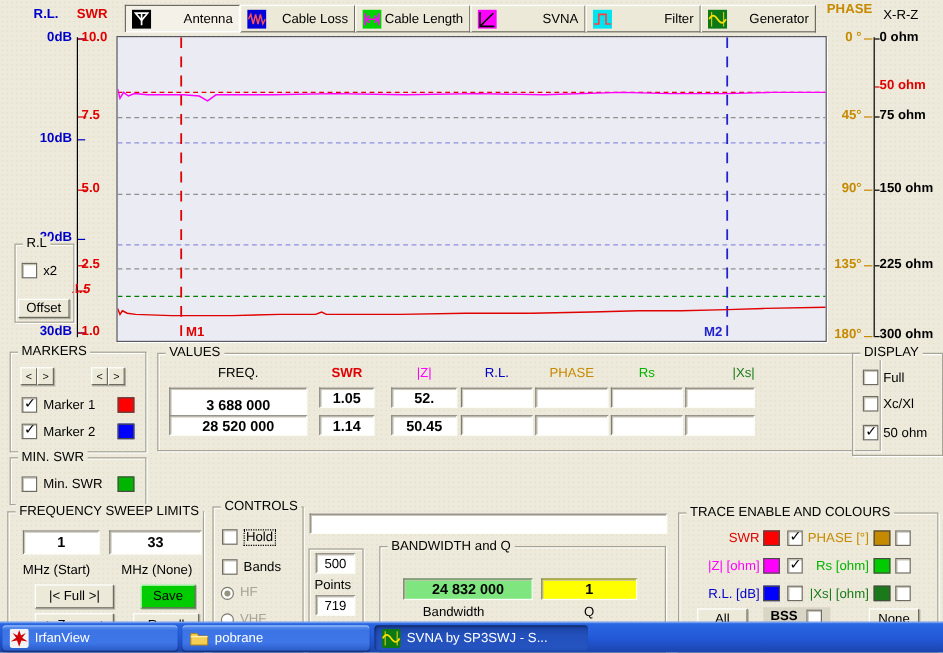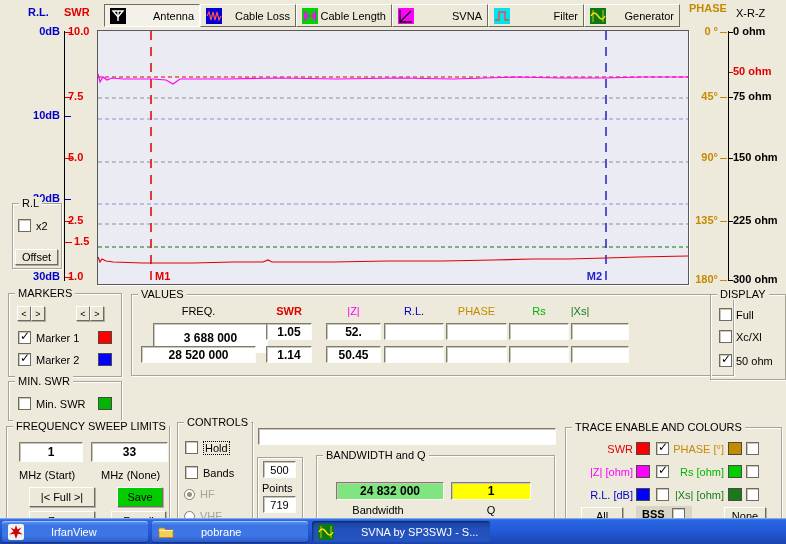--- a/index.html
+++ b/index.html
@@ -52,21 +52,21 @@
     background:linear-gradient(to bottom,#5A8CEE 0%,#2A66E2 9%,#2258D6 55%,#1B44AC 100%);
     box-shadow:inset 0 1px 0 #7FA8F2;}
   .taskbtn{position:absolute;top:3px;height:21px;box-sizing:border-box;border-radius:3px;
     background:linear-gradient(to bottom,#639AF4 0%,#3C74E4 20%,#3E76E8 70%,#2C5CC8 100%);
     box-shadow:inset 0 1px 0 rgba(255,255,255,0.4), 0 1px 1px rgba(0,0,0,0.3);
     color:#FFFFFF;display:flex;align-items:center;padding:0 6px;gap:5px;cursor:default;}
   .taskbtn.active{background:linear-gradient(to bottom,#1A41A0 0%,#2250BC 40%,#2554C0 100%);
     box-shadow:inset 1px 1px 2px rgba(0,0,0,0.45);}
   .taskbtn .ic{width:16px;height:16px;flex:none;}
   .taskbtn .ic svg{display:block;}
-  .taskbtn .tl{white-space:nowrap;overflow:hidden;text-overflow:ellipsis;margin-left:22px;}
+  .taskbtn .tl{white-space:nowrap;overflow:hidden;text-overflow:ellipsis;}
   .arrowbtn{position:absolute;width:14px;height:15px;font-size:9px;}
 </style>
 </head>
 <body>
 
 <div class="screen">
 
   <span class="abs axlab" style="left:28px;top:6px;color:#0000C8;">R.L.</span>
   <span class="abs axlab" style="left:64px;top:6px;color:#E00000;">SWR</span>
   <span class="abs axlab" style="left:689px;top:2px;color:#C68A00;">PHASE</span>
@@ -148,21 +148,21 @@
       <span class="abs axlab" style="color: rgb(0, 0, 200); right: 726px; top: 270px;">30dB</span>
       <div class="tick" style="background: rgb(0, 0, 200); left: 65px; top: 277px; width: 6px;"></div>
       <span class="abs axlab" style="color: rgb(224, 0, 0); left: 68px; top: 25px;">10.0</span>
       <div class="tick" style="background: rgb(224, 0, 0); left: 65px; top: 32px; width: 7px;"></div>
       <span class="abs axlab" style="color: rgb(224, 0, 0); left: 68px; top: 90px;">7.5</span>
       <div class="tick" style="background: rgb(224, 0, 0); left: 65px; top: 97px; width: 7px;"></div>
       <span class="abs axlab" style="color: rgb(224, 0, 0); left: 68px; top: 151px;">5.0</span>
       <div class="tick" style="background: rgb(224, 0, 0); left: 65px; top: 158px; width: 7px;"></div>
       <span class="abs axlab" style="color: rgb(224, 0, 0); left: 68px; top: 214px;">2.5</span>
       <div class="tick" style="background: rgb(224, 0, 0); left: 65px; top: 221px; width: 7px;"></div>
-      <span class="abs axlab" style="color: rgb(224, 0, 0); left: 74px; top: 235px;">1.5</span>
+      <span class="abs axlab" style="color: rgb(224, 0, 0); left: 60px; top: 235px; font-style: italic;">1.5</span>
       <div class="tick" style="background: rgb(224, 0, 0); left: 65px; top: 242px; width: 7px;"></div>
       <span class="abs axlab" style="color: rgb(224, 0, 0); left: 68px; top: 270px;">1.0</span>
       <div class="tick" style="background: rgb(224, 0, 0); left: 65px; top: 277px; width: 7px;"></div>
       <span class="abs axlab" style="color: rgb(198, 138, 0); right: 68px; top: 25px;">0 °</span>
       <div class="tick" style="background: rgb(198, 138, 0); left: 720px; top: 32px; width: 7px;"></div>
       <span class="abs axlab" style="color: rgb(198, 138, 0); right: 68px; top: 90px;">45°</span>
       <div class="tick" style="background: rgb(198, 138, 0); left: 720px; top: 97px; width: 7px;"></div>
       <span class="abs axlab" style="color: rgb(198, 138, 0); right: 68px; top: 151px;">90°</span>
       <div class="tick" style="background: rgb(198, 138, 0); left: 720px; top: 158px; width: 7px;"></div>
       <span class="abs axlab" style="color: rgb(198, 138, 0); right: 68px; top: 214px; text-align: center;">135°</span>
@@ -237,22 +237,22 @@
 
   <div class="gb" style="left:131px;top:294px;width:573px;height:80px;padding-left:28px;">
     <span class="legend">VALUES</span>
     <div id="values-grid">
         <span class="abs" style="left: 9px; top: 10px; width: 115px; text-align: center; color: rgb(0, 0, 0); font-weight: normal;">FREQ.</span>
         <span class="abs" style="left: 134px; top: 10px; width: 46px; text-align: center; color: rgb(224, 0, 0); font-weight: bold;">SWR</span>
         <span class="abs" style="left: 194px; top: 10px; width: 55px; text-align: center; color: rgb(255, 0, 255); font-weight: normal;">|Z|</span>
         <span class="abs" style="left: 252px; top: 10px; width: 60px; text-align: center; color: rgb(0, 0, 200); font-weight: normal;">R.L.</span>
         <span class="abs" style="left: 314px; top: 10px; width: 61px; text-align: center; color: rgb(198, 138, 0); font-weight: normal;">PHASE</span>
         <span class="abs" style="left: 377px; top: 10px; width: 60px; text-align: center; color: rgb(0, 180, 0); font-weight: normal;">Rs</span>
-        <span class="abs" style="left: 419px; top: 10px; width: 58px; text-align: center; color: rgb(26, 122, 26); font-weight: normal;">|Xs|</span>
-        <div class="sunken field" style="left: 21px; top: 28px; width: 115px; height: 30px;">3 688 000</div>
+        <span class="abs" style="left: 439px; top: 10px; width: 58px; text-align: right; color: rgb(26, 122, 26); font-weight: normal;">|Xs|</span>
+        <div class="sunken field" style="left: 9px; top: 28px; width: 115px; height: 30px;">3 688 000</div>
         <div class="sunken field" style="left: 134px; top: 28px; width: 46px; height: 17px;">1.05</div>
         <div class="sunken field" style="left: 194px; top: 28px; width: 55px; height: 17px;">52.</div>
         <div class="sunken field" style="left: 252px; top: 28px; width: 60px; height: 17px;"></div>
         <div class="sunken field" style="left: 314px; top: 28px; width: 61px; height: 17px;"></div>
         <div class="sunken field" style="left: 377px; top: 28px; width: 60px; height: 17px;"></div>
         <div class="sunken field" style="left: 439px; top: 28px; width: 58px; height: 17px;"></div>
         <div class="sunken field" style="left: 9px; top: 51px; width: 115px; height: 17px;">28 520 000</div>
         <div class="sunken field" style="left: 134px; top: 51px; width: 46px; height: 17px;">1.14</div>
         <div class="sunken field" style="left: 194px; top: 51px; width: 55px; height: 17px;">50.45</div>
         <div class="sunken field" style="left: 252px; top: 51px; width: 60px; height: 17px;"></div>

